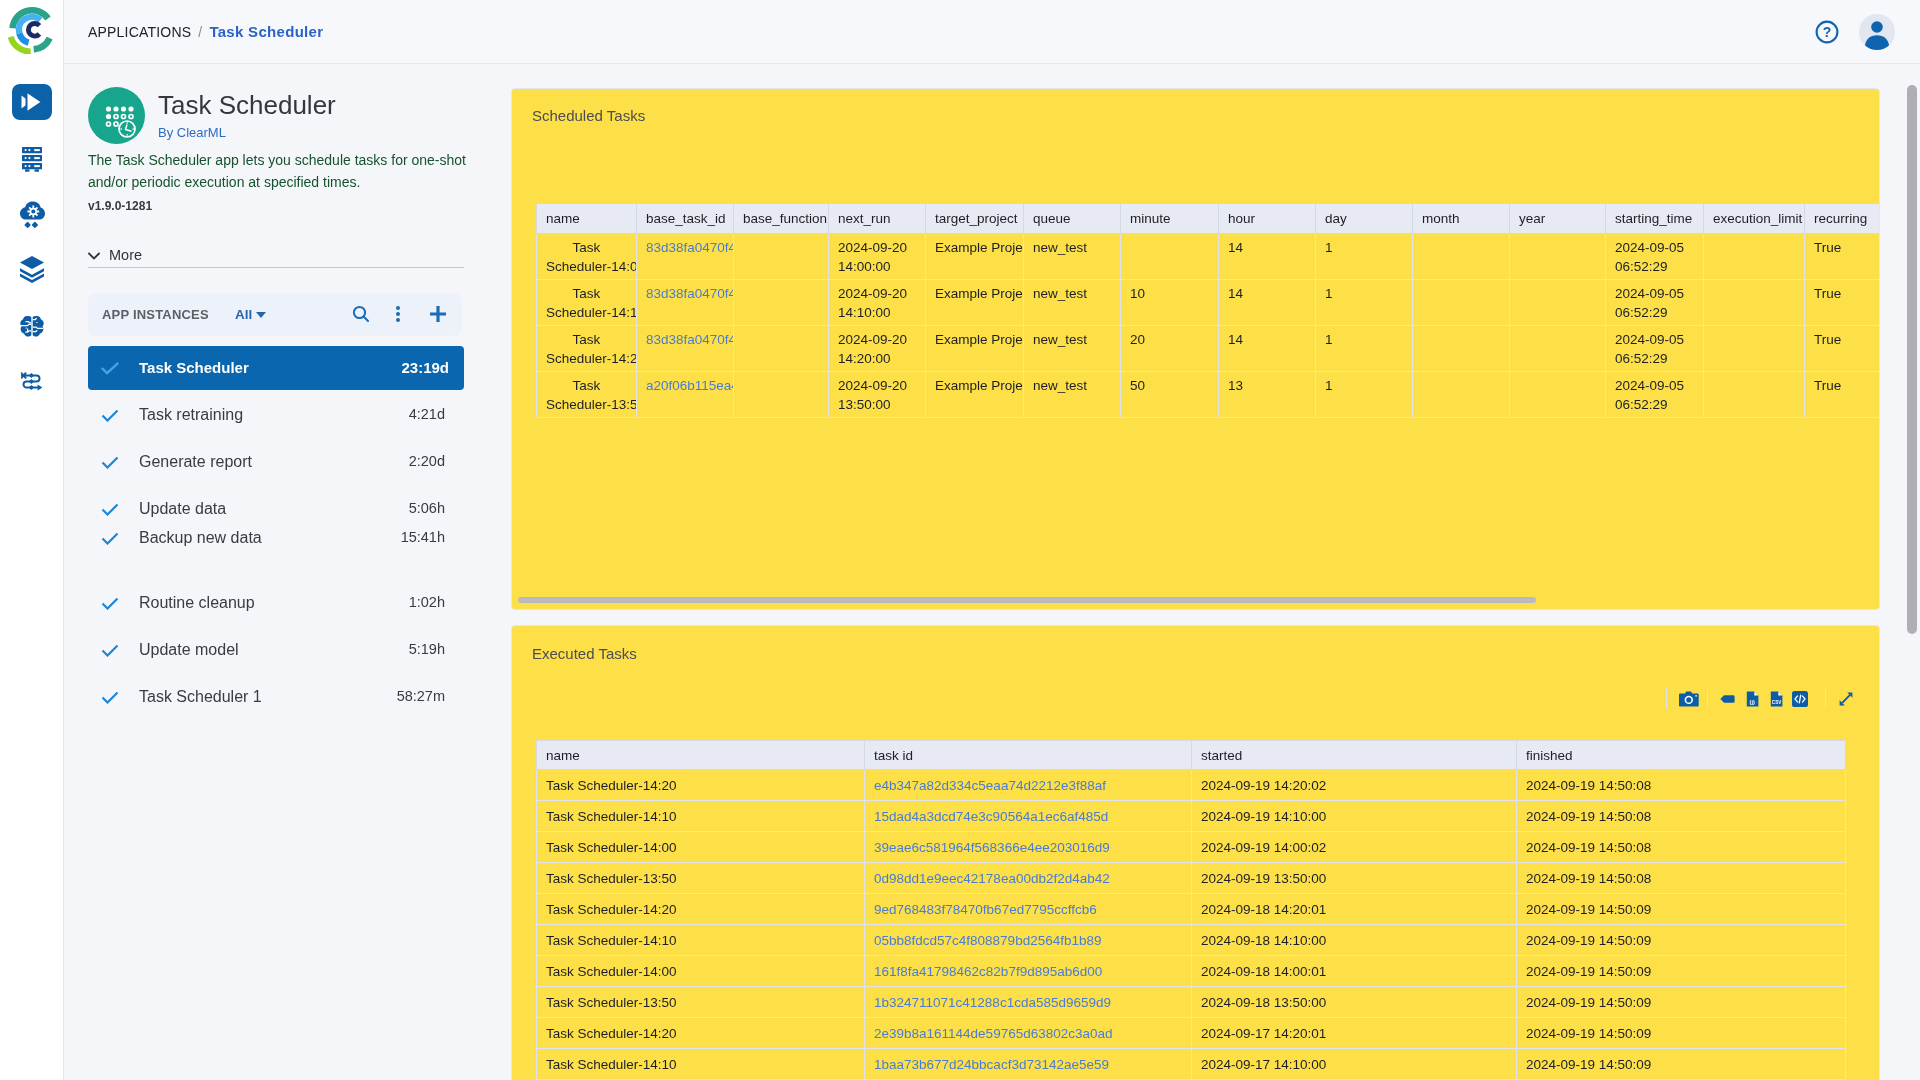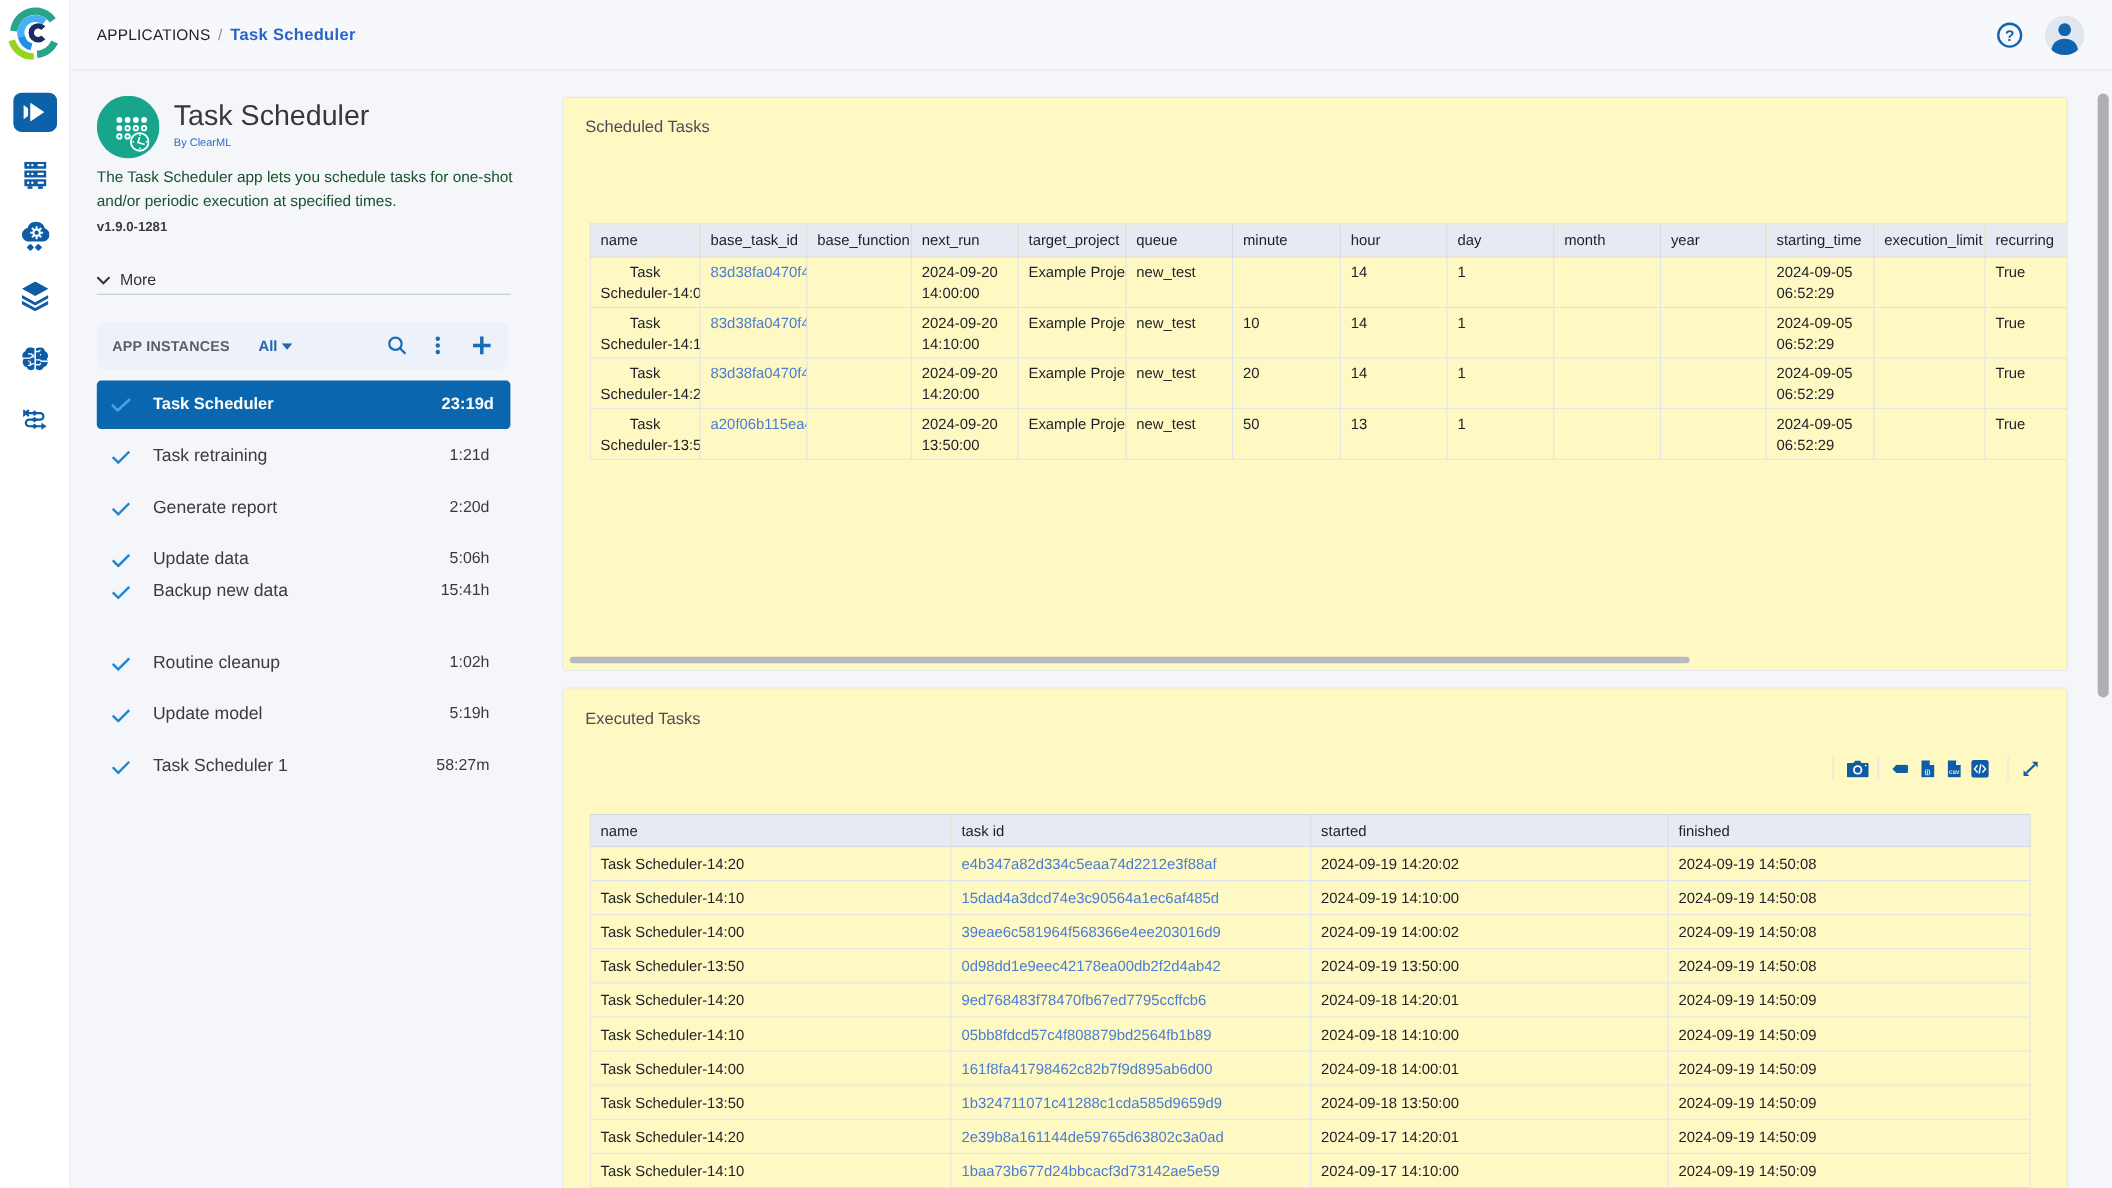--- a/index.html
+++ b/index.html
@@ -10,39 +10,39 @@
   #topbar { left:64px; top:0; width:1856px; height:64px; background:#f7f8fb; border-bottom:1px solid #e5e7ee; }
   #crumb { left:88px; top:0; height:64px; line-height:63px; font-size:14px; color:#22222c; letter-spacing:.2px; }
   #crumb .sep { color:#8b8b95; padding:0 7px; font-weight:400;}
   #crumb .cur { color:#2963c8; font-weight:700; font-size:15px; letter-spacing:.3px;}
 
   
   #sidebar { left:0; top:0; width:64px; height:1080px; background:#ffffff; border-right:1px solid #e7e8ef; }
 
   
   #ptitle { left:158px; top:90px; font-size:26px; color:#36363f; }
-  #pby { left:158px; top:125px; font-size:10px; color:#2e6bc4; }
+  #pby { left:158px; top:125px; font-size:13px; color:#2e6bc4; }
   #pdesc { left:88px; top:150px; width:392px; font-size:14px; line-height:21.5px; color:#14532d; }
   #pver { left:88px; top:199px; font-size:12px; color:#3a3a42;font-weight:bold; }
   #more { left:88px; top:247px; font-size:14.5px; color:#32323c; }
   #pdivider { left:88px; top:267px; width:376px; height:1px; background:#c4c7d1; }
 
   #appinst { left:88px; top:293px; width:374px; height:43px; background:#edf1f9; border-radius:8px; }
   #appinst .lbl { position:absolute; left:14px; top:14px; font-size:13px; font-weight:700; color:#5d5d66; letter-spacing:.2px; }
   #appinst .all { position:absolute; left:147px; top:14px; font-size:13.5px; font-weight:700; color:#2166ae; }
 
   .inst-row { left:88px; width:376px; height:44px; }
   .inst-row .nm { position:absolute; left:51px; top:13px; font-size:16px; color:#3a3a44; }
   .inst-row .tm { position:absolute; right:19px; top:13px; font-size:14.5px; color:#3a3a44; }
   #sel-row { left:88px; top:346px; width:376px; height:44px; background:#0a66ae; border-radius:4px; }
   #sel-row .nm { position:absolute; left:51px; top:13px; font-size:15px; font-weight:600; color:#ffffff; }
   #sel-row .tm { position:absolute; right:15px; top:13px; font-size:15px; font-weight:600; color:#ffffff; }
 
   
-  .card { background:#fef9c3; border:1px solid #e5e7ef; border-radius:4px; }
+  .card { background:#fde047; border:1px solid #e5e7ef; border-radius:4px; }
   #card1 { left:511px; top:88px; width:1369px; height:522px; }
   #card2 { left:511px; top:625px; width:1369px; height:560px; }
   .ctitle { position:absolute; left:20px; font-size:15px; color:#4c4c54; }
 
   
   table { border-collapse:collapse; table-layout:fixed; font-size:13.5px; color:#1e1e26; }
   th { background:#e7eaf3; border:1px solid #d5d9e4; font-weight:400; text-align:left; padding:0 9px; height:29px; overflow:hidden; white-space:nowrap; }
   td { border:1px solid #e0e3ed; vertical-align:top; padding:5px 9px 3px; overflow:hidden; }
   td.nw { white-space:nowrap; }
   td.nm2 { white-space:nowrap;text-align:center; }
@@ -229,21 +229,21 @@
     </svg>
   <span class="nm">Task Scheduler</span>
     <span class="tm">23:19d</span>
 </div>
 
 <div class="inst-row abs" style="top:393px">
     <svg class="abs" style="left:13px;top:16px" width="18" height="13" viewBox="0 0 18 13">
       <path d="M1.5 6.5 L6.5 11.5 L16.5 1.5" fill="none" stroke="#1d87d6" stroke-width="2.2"></path>
     </svg>
     <span class="nm">Task retraining</span>
-    <span class="tm">1:21d</span>
+    <span class="tm">4:21d</span>
   </div>
 <div class="inst-row abs" style="top:440px">
     <svg class="abs" style="left:13px;top:16px" width="18" height="13" viewBox="0 0 18 13">
       <path d="M1.5 6.5 L6.5 11.5 L16.5 1.5" fill="none" stroke="#1d87d6" stroke-width="2.2"></path>
     </svg>
     <span class="nm">Generate report</span>
     <span class="tm">2:20d</span>
   </div>
 <div class="inst-row abs" style="top:487px">
     <svg class="abs" style="left:13px;top:16px" width="18" height="13" viewBox="0 0 18 13">

